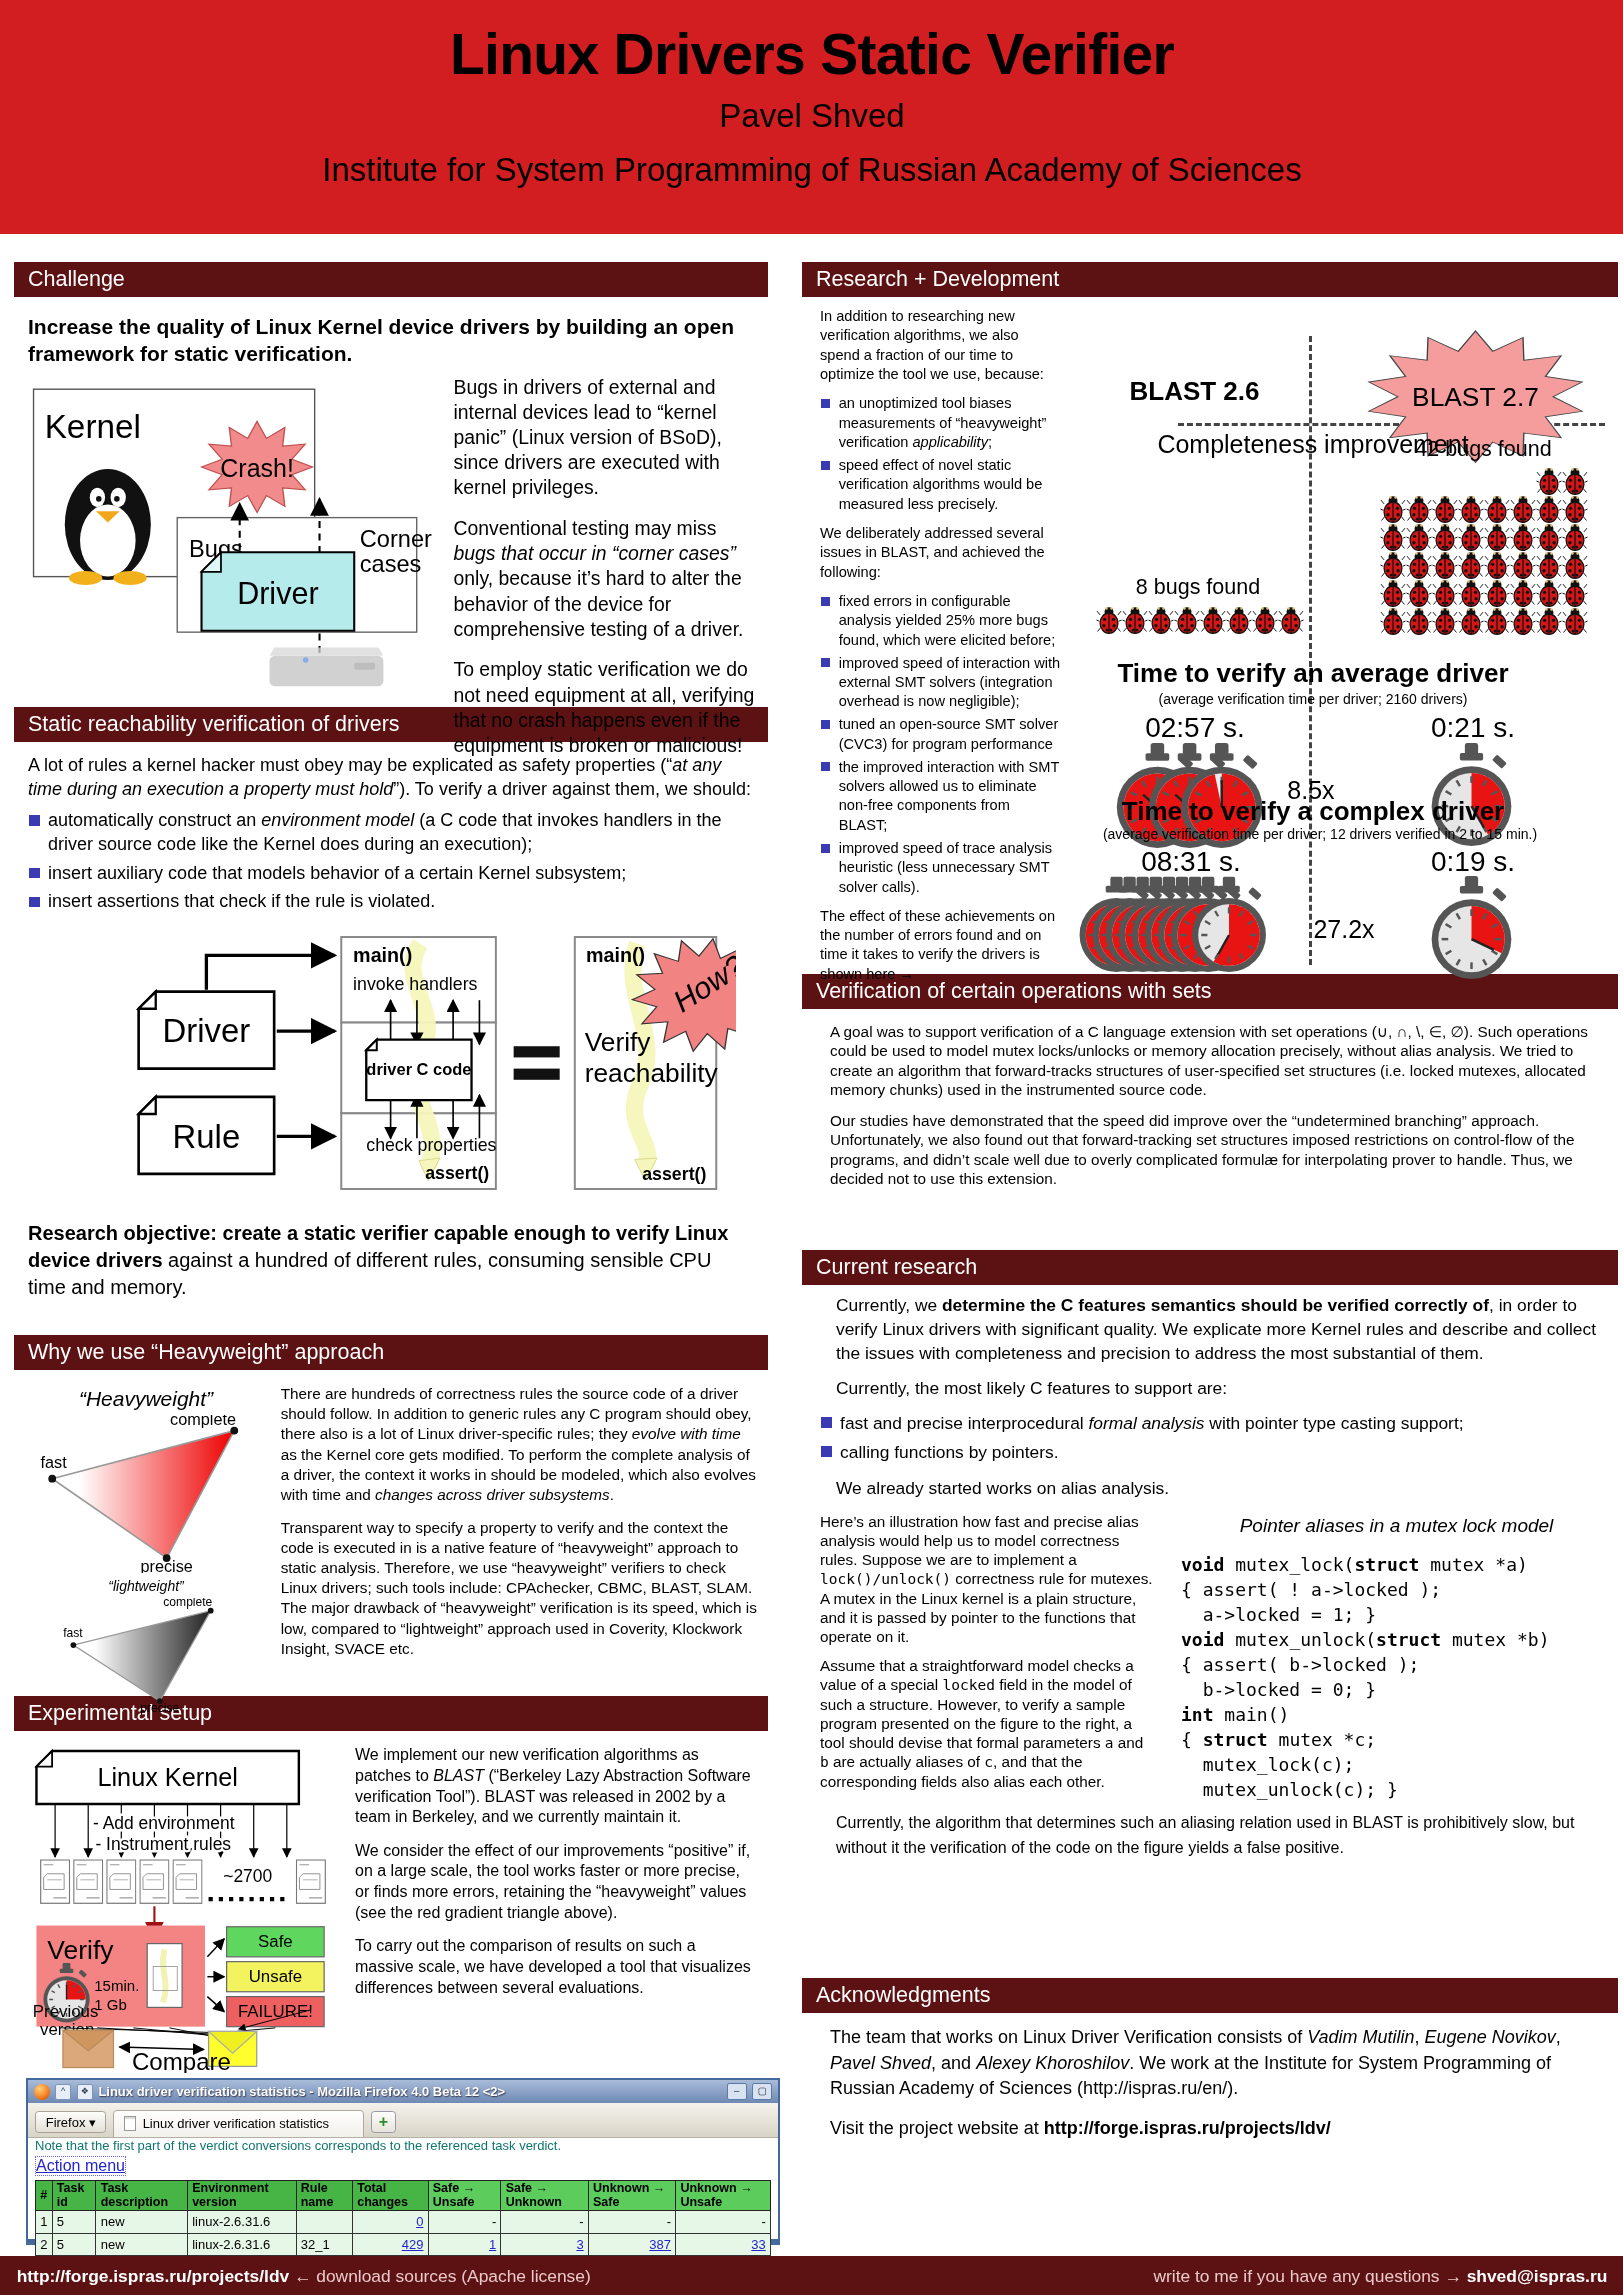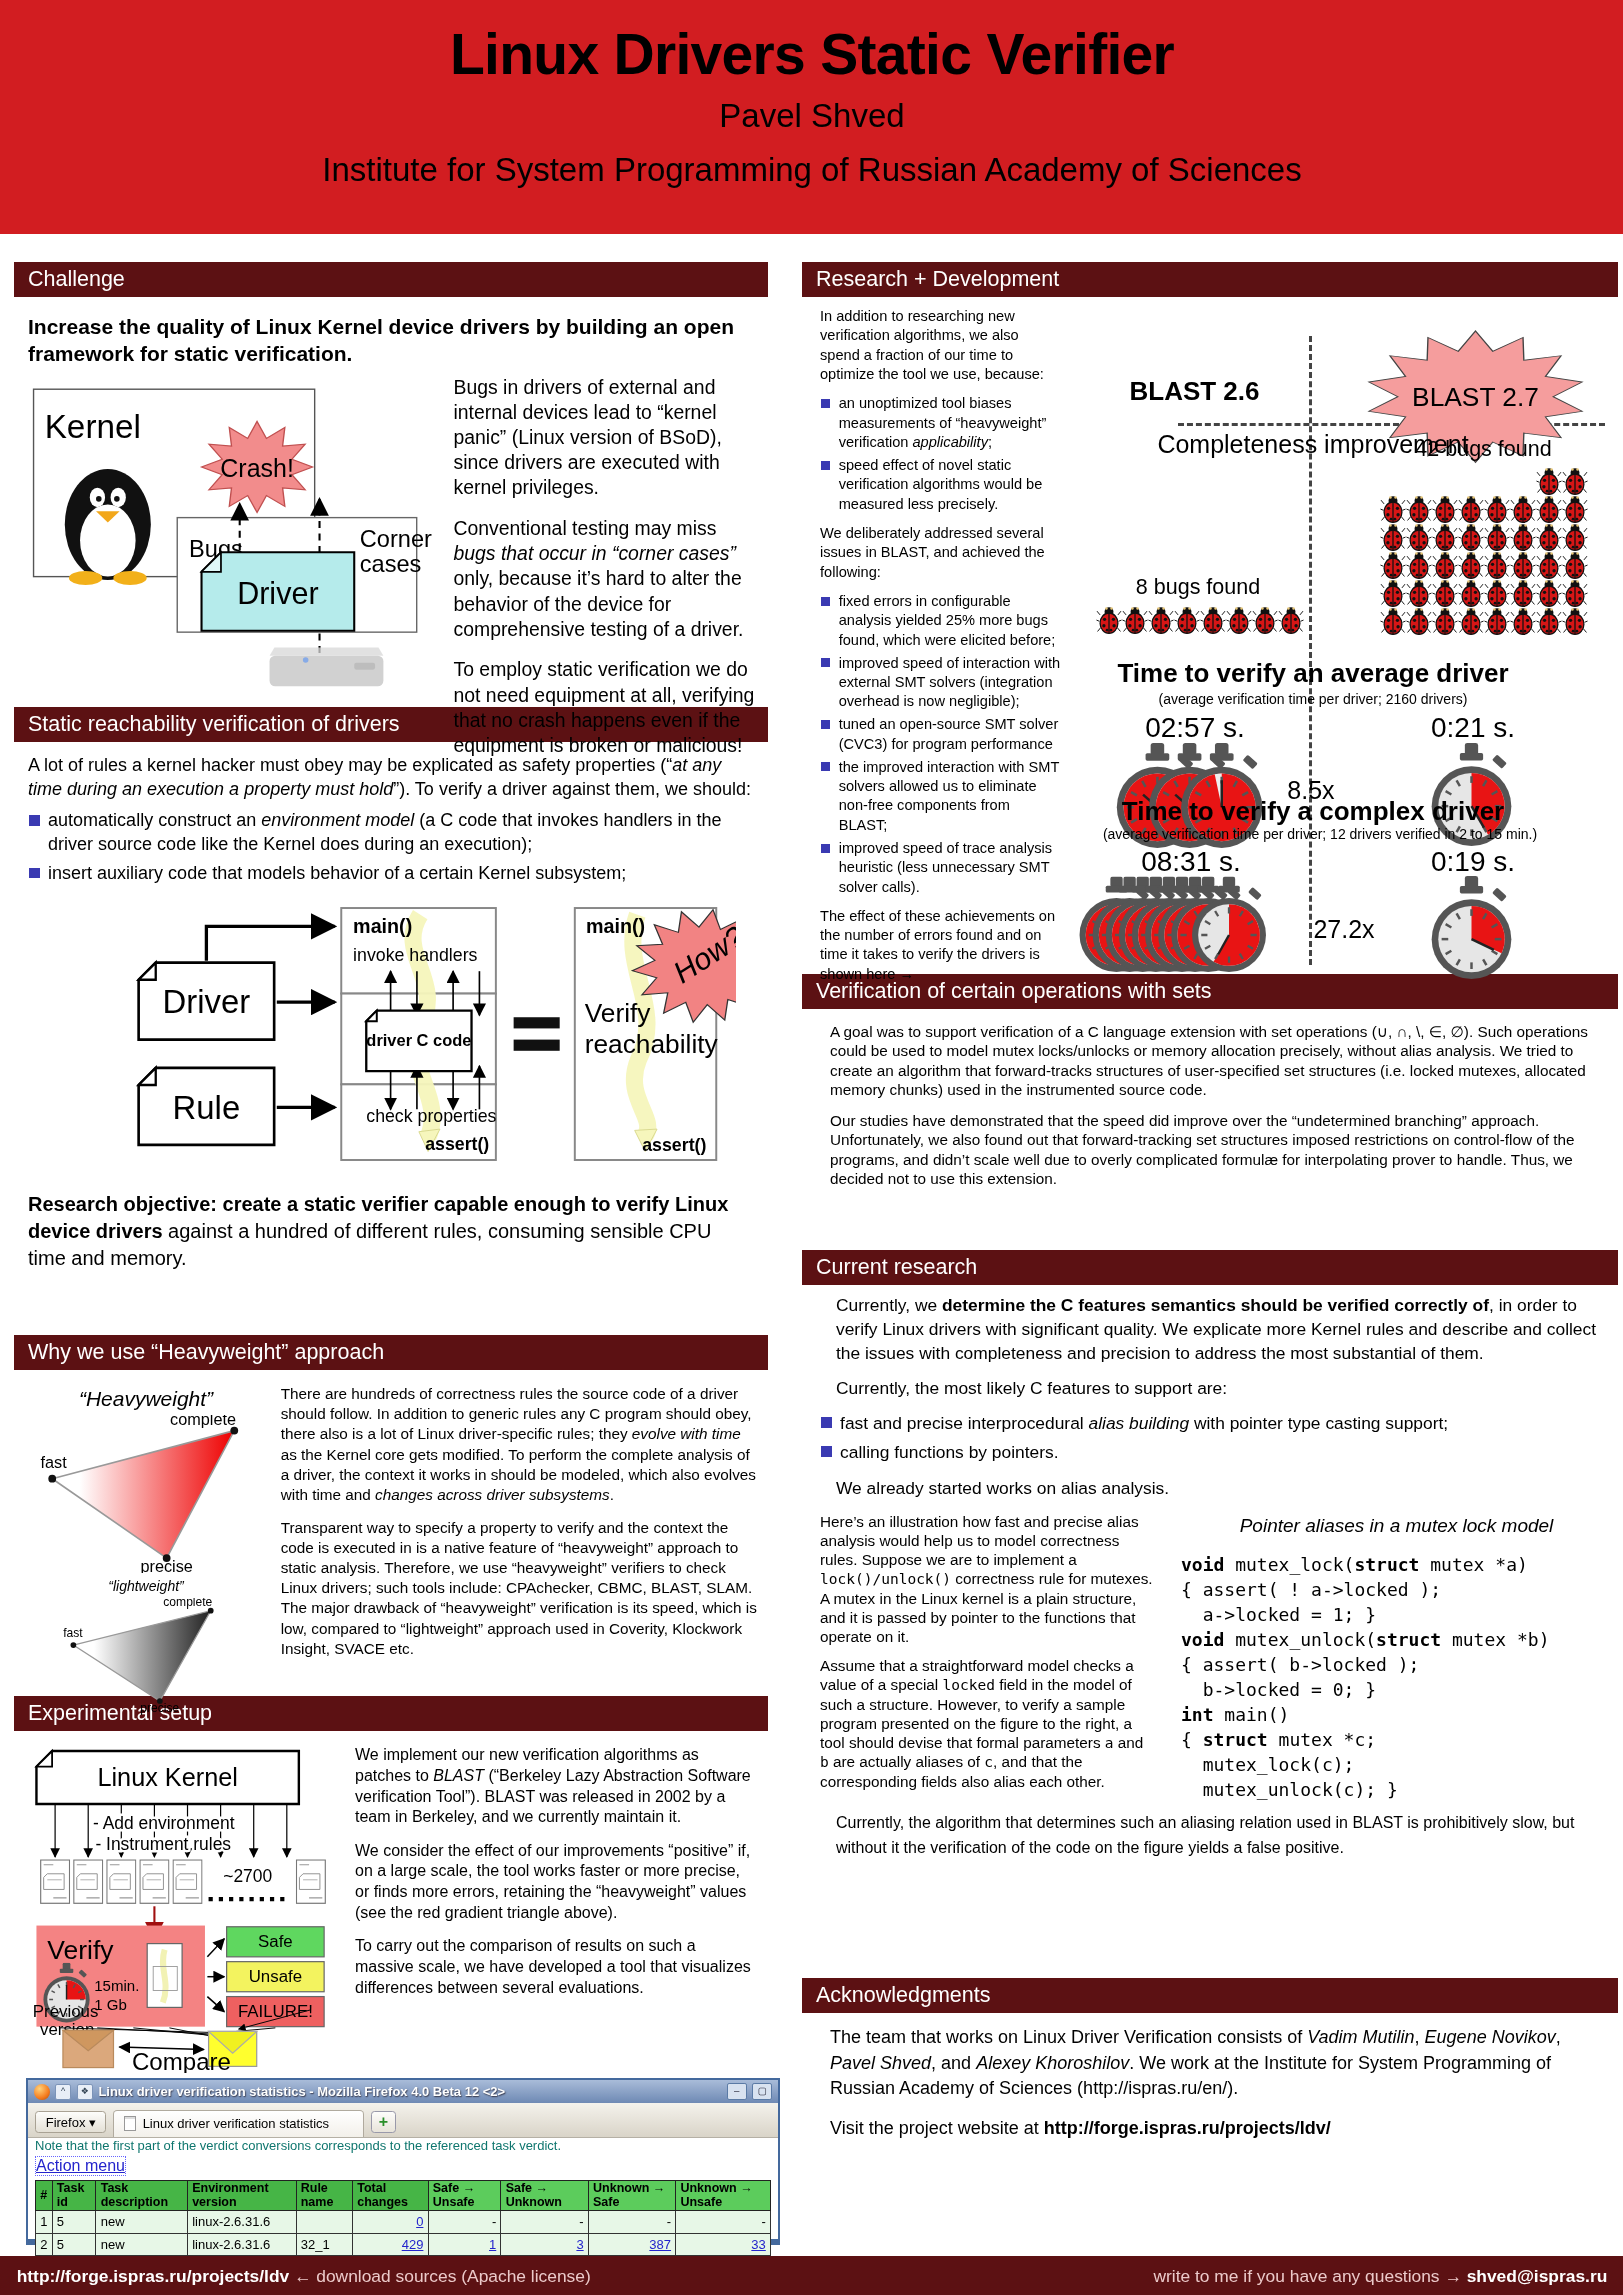--- a/index.html
+++ b/index.html
@@ -275,20 +275,24 @@
     <div><span>A lot of rules a kernel hacker must obey may be explicated as safety properties (“</span><span class="i">at any time during an execution a property must hold</span><span>”). To verify a driver against them, we should:</span></div>
     <div class="bullets">
       <div class="bu">
           <span class="sq"></span>
           <span><span>automatically construct an </span><span class="i">environment model</span><span> (a C code that invokes handlers in the driver source code like the Kernel does during an execution);</span></span>
         </div>
       <div class="bu">
           <span class="sq"></span>
           <span><span>insert auxiliary code that models behavior of a certain Kernel subsystem;</span></span>
         </div>
+      <div class="bu">
+          <span class="sq"></span>
+          <span><span>insert assertions that check if the rule is violated.</span></span>
+        </div>
     </div>
     <svg width="625" height="270" viewBox="0 0 950 410" style="margin:9.7px 0 0 83px;font-size:26px">
       <defs>
         <marker id="ahB" viewBox="0 0 10 10" refX="9" refY="5" markerWidth="8" markerHeight="8" orient="auto-start-reverse">
           <path d="M0,0L10,5L0,10Z" fill="#000"></path>
           </marker>
       </defs>
 
       <rect x="350" y="12" width="235" height="130" fill="#fff" stroke="#888" stroke-width="3"></rect>
       <rect x="350" y="142" width="235" height="138" fill="#fff" stroke="#888" stroke-width="3"></rect>
@@ -788,21 +792,21 @@
   <div class="blk sets" style="left:830px;top:1022px">
     <p><span>A goal was to support verification of a C language extension with set operations (∪, ∩, \, ∈, ∅). Such operations could be used to model mutex locks/unlocks or memory allocation precisely, without alias analysis. We tried to create an algorithm that forward-tracks structures of user-specified set structures (i.e. locked mutexes, allocated memory chunks) used in the instrumented source code.</span></p>
     <p><span>Our studies have demonstrated that the speed did improve over the “undetermined branching” approach. Unfortunately, we also found out that forward-tracking set structures imposed restrictions on control-flow of the programs, and didn’t scale well due to overly complicated formulæ for interpolating prover to handle. Thus, we decided not to use this extension.</span></p>
   </div>
 
   <div class="blk cur" style="left:820px;top:1293px">
     <p><span>Currently, we </span><span class="b">determine the C features semantics should be verified correctly of</span><span>, in order to verify Linux drivers with significant quality. We explicate more Kernel rules and describe and collect the issues with completeness and precision to address the most substantial of them.</span></p>
     <p><span>Currently, the most likely C features to support are:</span></p>
     <div class="bu">
         <span class="sq"></span>
-        <span><span>fast and precise interprocedural </span><span class="i">alias building</span><span> with pointer type casting support;</span></span>
+        <span><span>fast and precise interprocedural </span><span class="i">formal analysis</span><span> with pointer type casting support;</span></span>
       </div>
     <div class="bu">
         <span class="sq"></span>
         <span><span>calling functions by pointers.</span></span>
       </div>
     <p style="margin-top:12.5px"><span>We already started works on alias analysis.</span></p>
     <div class="illu-row">
       <div class="illu-left">
         <p><span>Here’s an illustration how fast and precise alias analysis would help us to model correctness rules. Suppose we are to implement a </span><span class="m">lock()/unlock()</span><span> correctness rule for mutexes. A mutex in the Linux kernel is a plain structure, and it is passed by pointer to the functions that operate on it.</span></p>
         <p><span>Assume that a straightforward model checks a value of a special </span><span class="m">locked</span><span> field in the model of such a structure. However, to verify a sample program presented on the figure to the right, a tool should devise that formal parameters </span><span class="m">a</span><span> and </span><span class="m">b</span><span> are actually aliases of </span><span class="m">c</span><span>, and that the corresponding fields also alias each other.</span></p>

